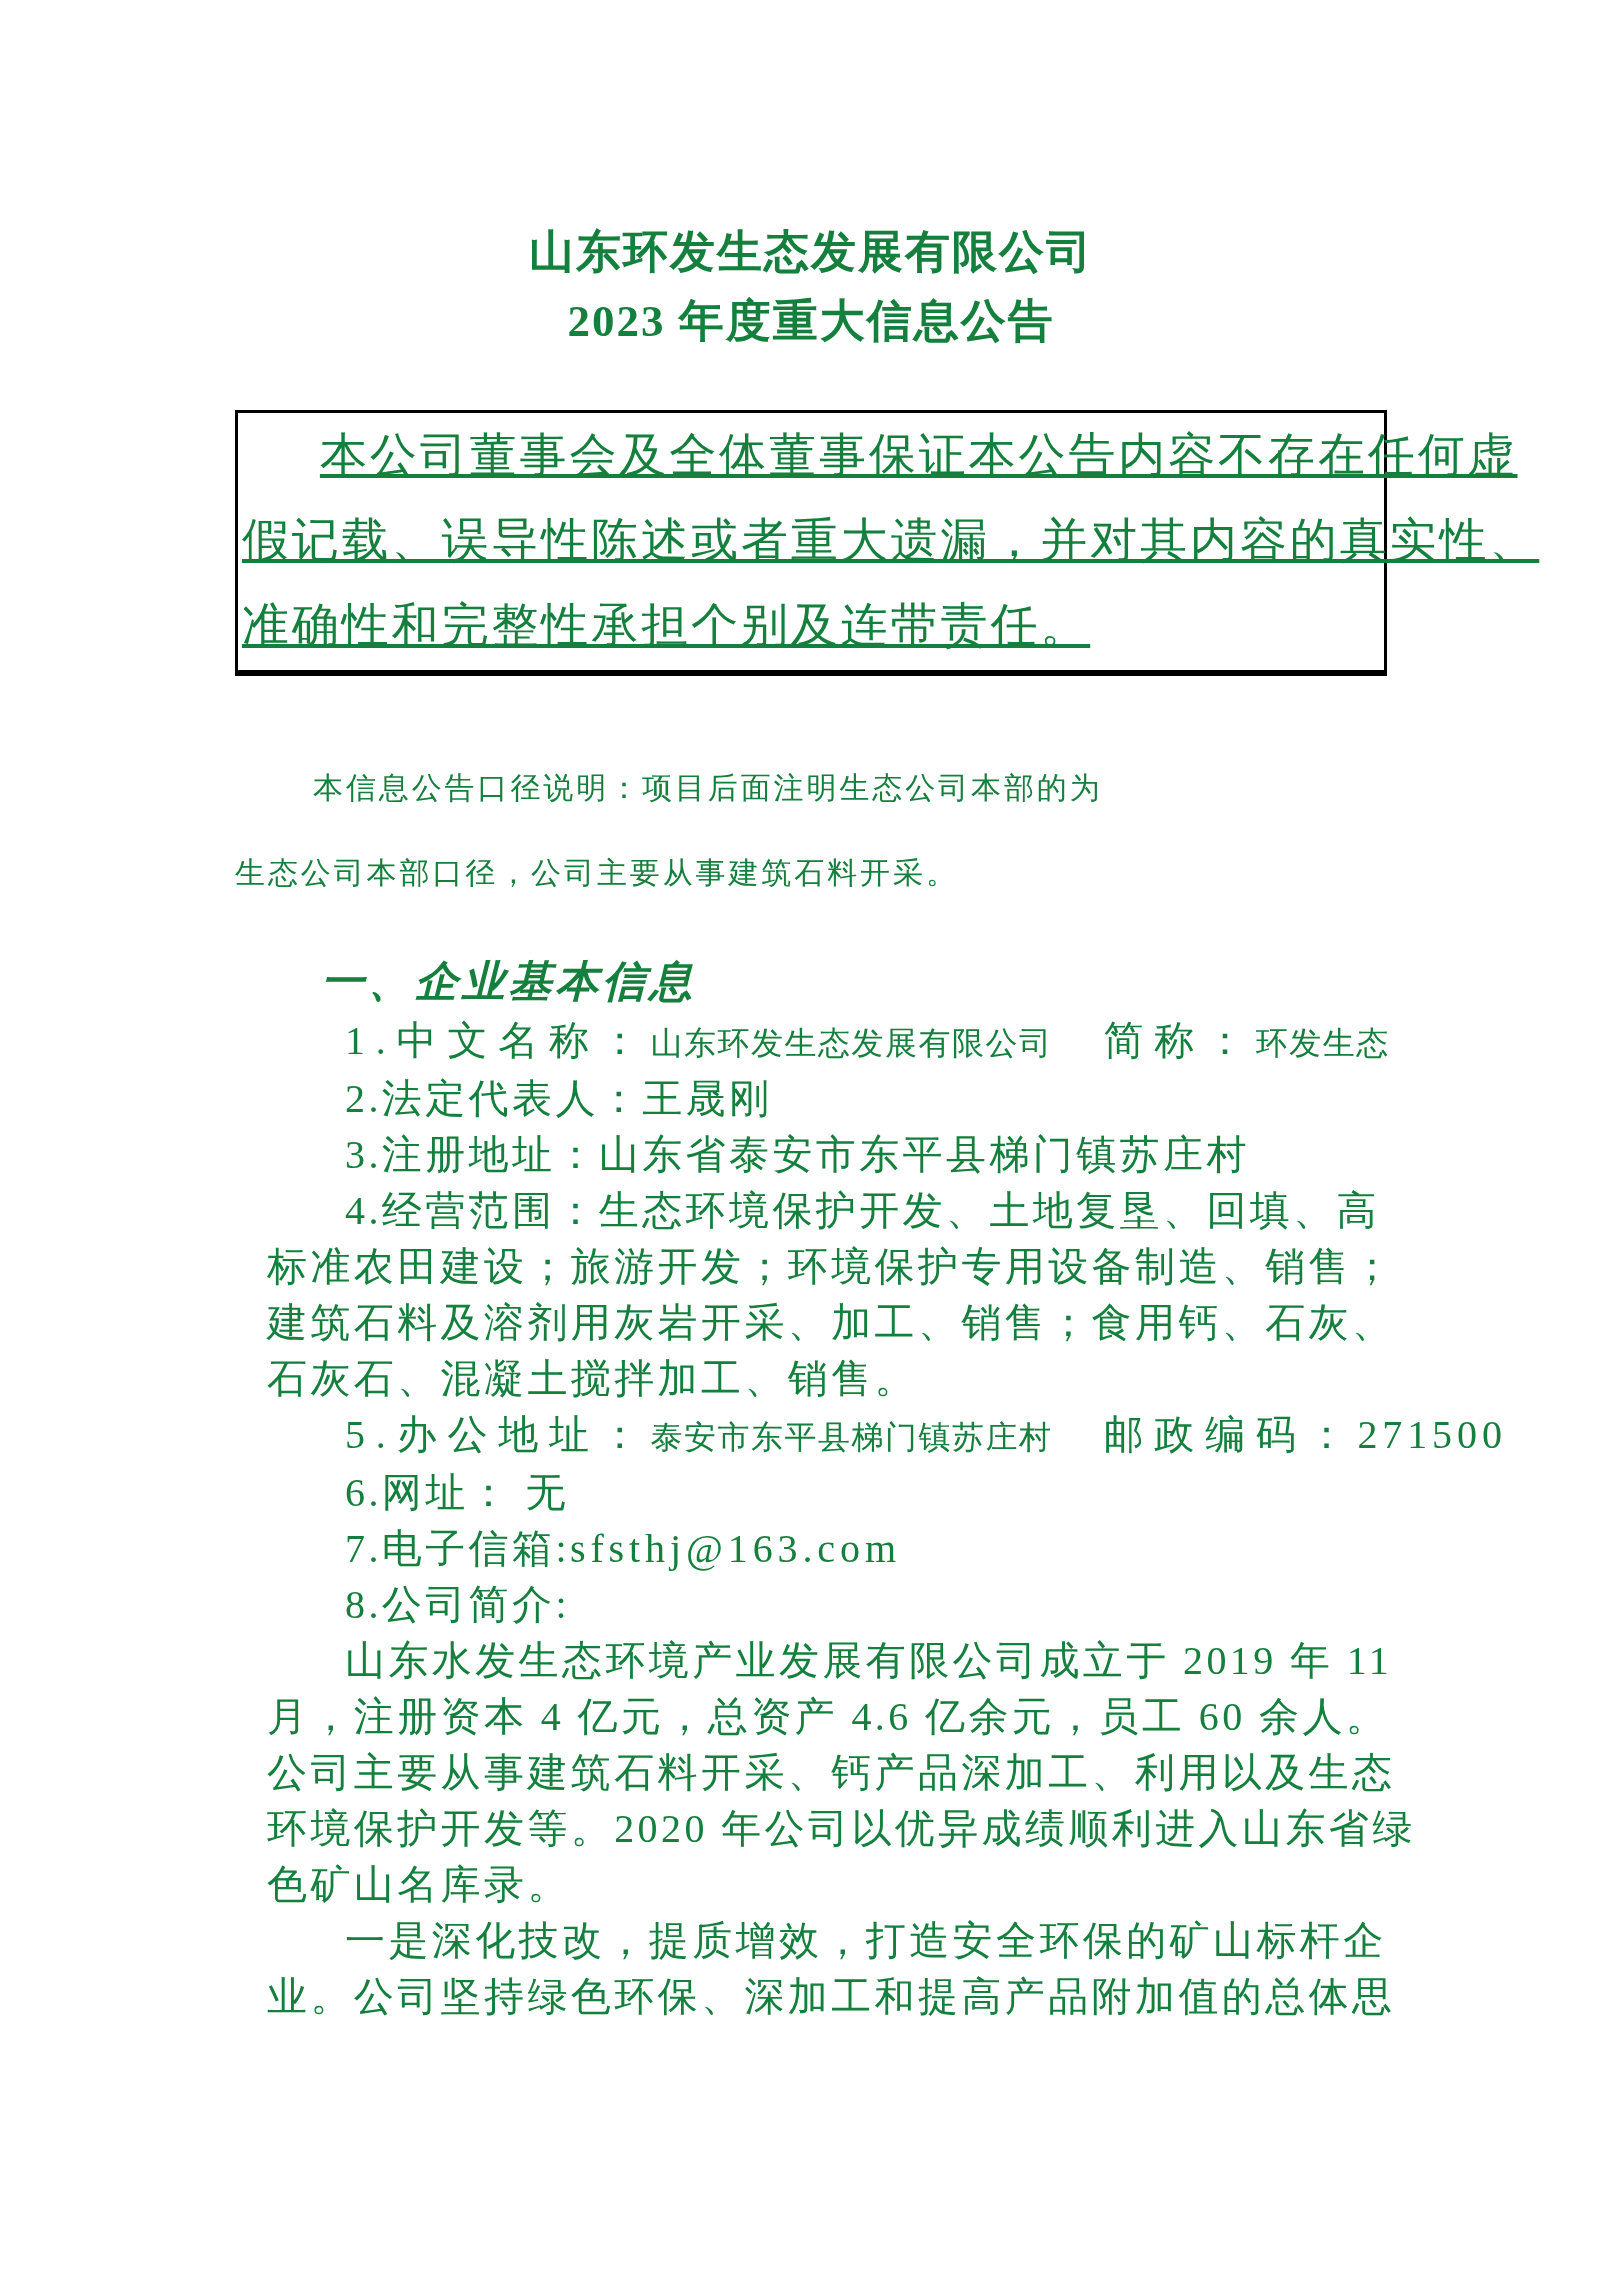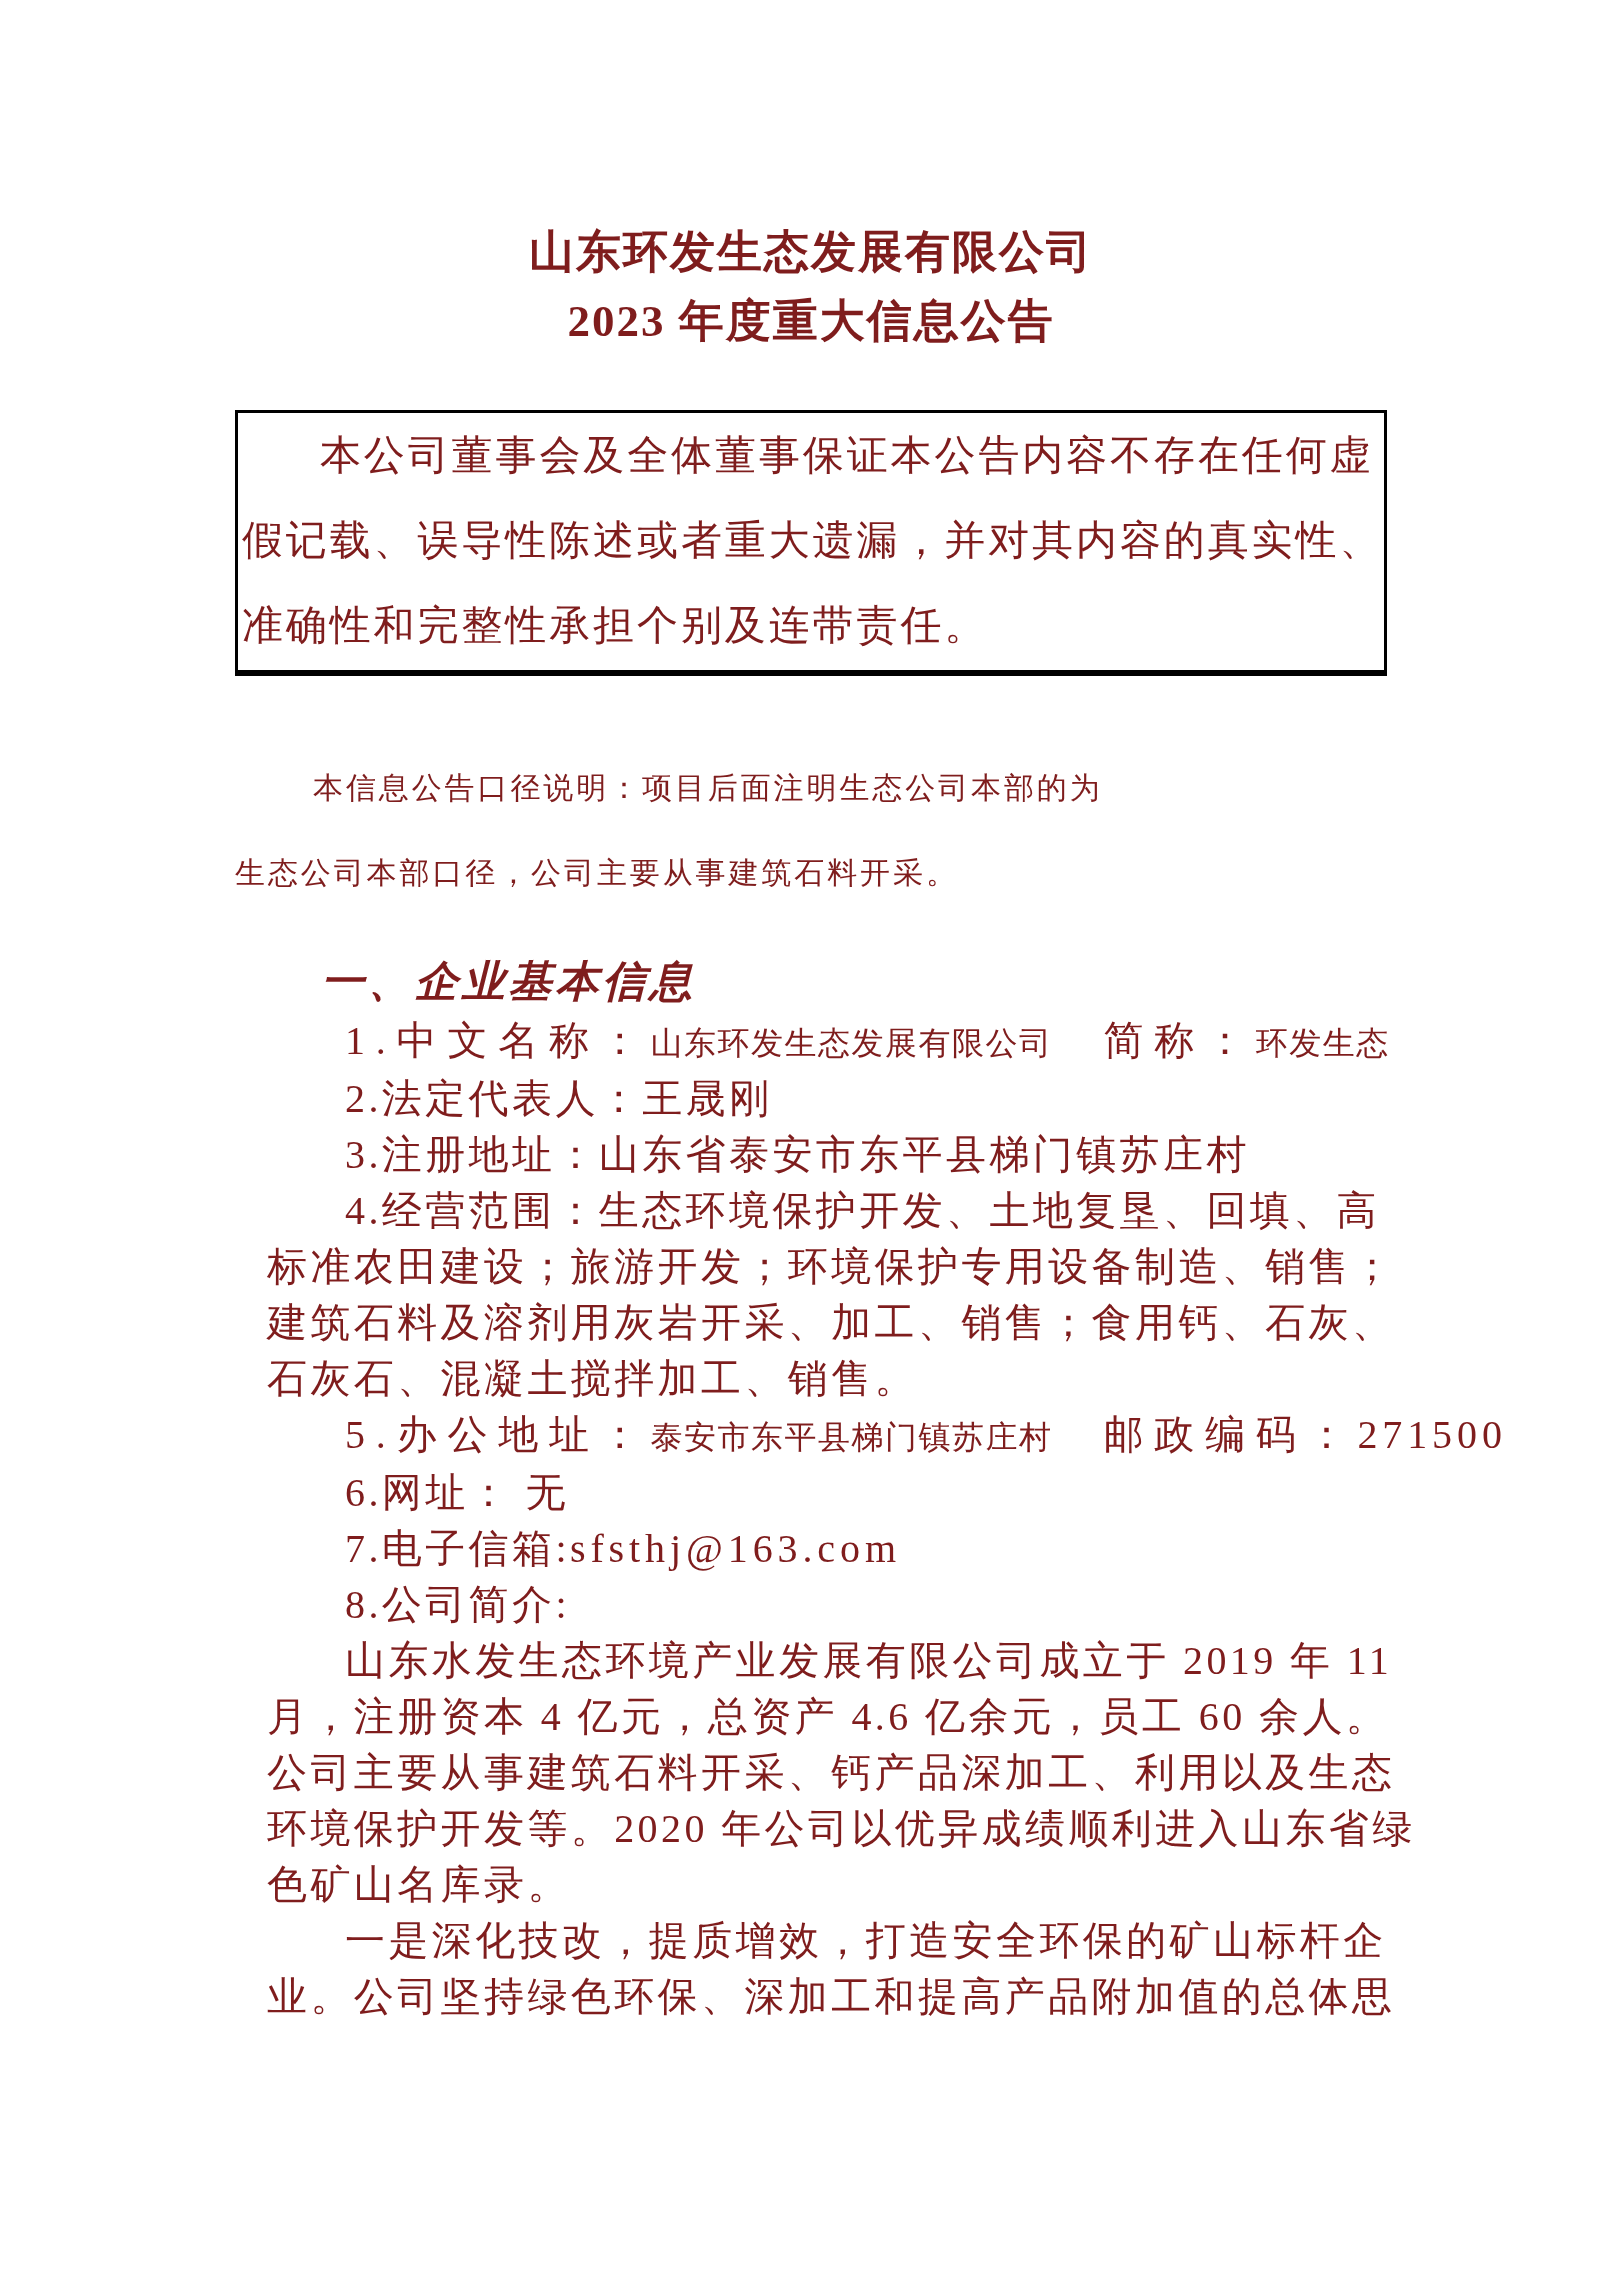--- a/index.html
+++ b/index.html
@@ -1,42 +1,42 @@
 <!DOCTYPE html>
 <html><head>
 <meta charset="utf-8">
 <style>
   html,body { margin:0; padding:0; }
   body { background:#ffffff; }
   .page {
     position:relative;
     width:1622px; height:2293px;
     background:#ffffff;
-    color:#7f1d1d;
+    color:#15803d;
     font-family:"Liberation Serif","DejaVu Serif",serif;
     overflow:hidden;
   }
   .doc { padding:218px 235px 0 235px; }
 
   .title, .subtitle {
     font-size:45px; font-weight:bold;
     text-align:center; line-height:69px;
     letter-spacing:2px;
     white-space:nowrap;
   }
 
   .disclaimer-box {
     margin-top:54px;
     border:3.9px solid #000;
     border-bottom-width:6.9px;
     padding:0 5.9px 2px 3.9px;
   }
   .disclaimer-box .line {
-    font-size:41px; line-height:85px;
-    letter-spacing:2.9px; white-space:nowrap;
+    font-size:47px; line-height:85px;
+    letter-spacing:2.9px; white-space:nowrap;text-decoration:underline;
   }
 
   .scope-note { margin-top:69px; }
   .scope-note .line {
     font-size:30px; font-weight:normal;
     line-height:85px; letter-spacing:2.9px;
     white-space:nowrap;
   }
 
   .section-heading {

